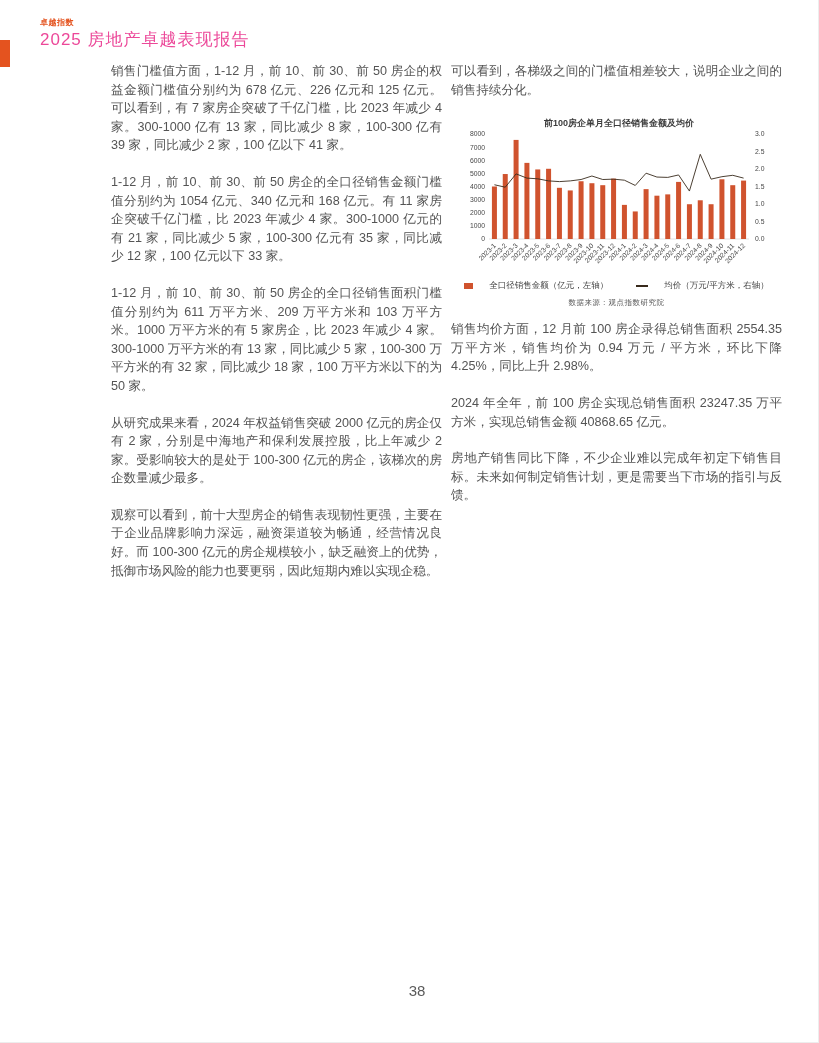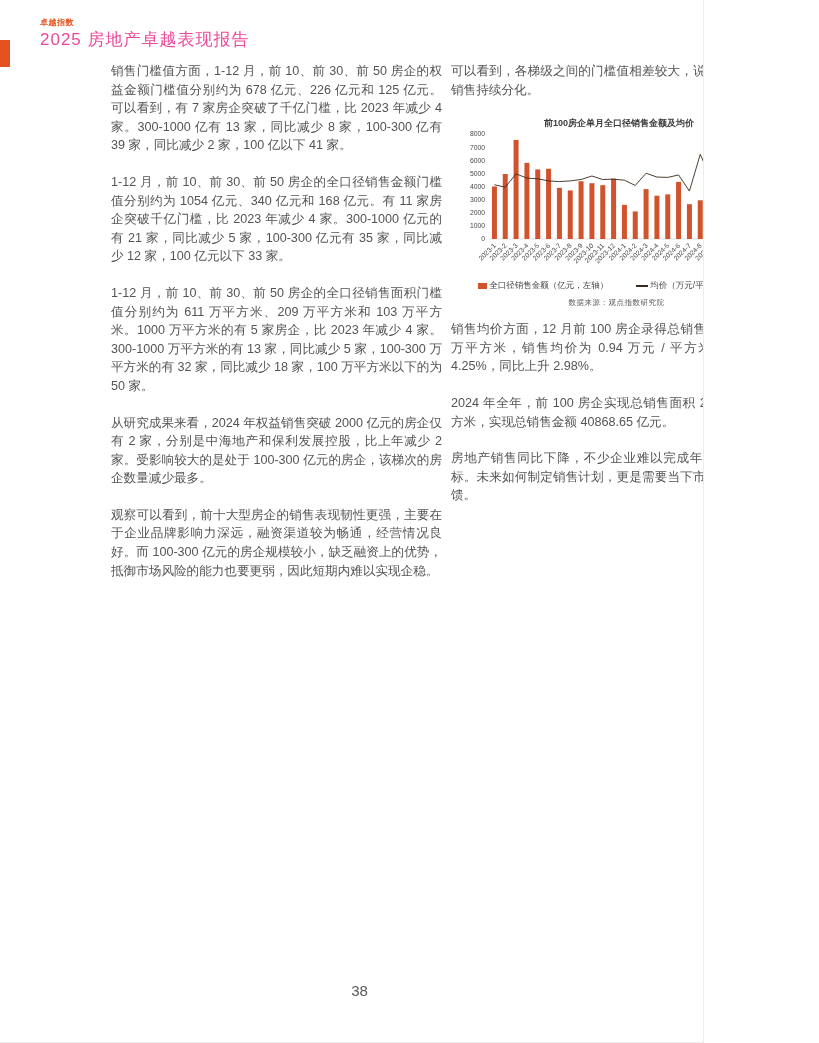--- a/index.html
+++ b/index.html
@@ -1,18 +1,18 @@
 <!DOCTYPE html>
 <html><head>
 <meta charset="utf-8">
 <style>
   * { margin:0; padding:0; box-sizing:border-box; }
   html,body { background:#fff; }
   .page {
-    position:relative; width:704px; height:1043px; background:#ffffff;
+    position:relative; width:819px; height:1043px; background:#ffffff;
     font-family:"Liberation Sans", sans-serif; overflow:hidden;
     border-right:1px solid #ededed; border-bottom:1px solid #ededed;
   }
   .brand-label {
     position:absolute; left:40px; top:17px;
     font-size:8px; font-weight:bold; color:#e4531f; letter-spacing:.5px;
   }
   .report-title {
     position:absolute; left:40px; top:28px;
     font-size:17px; font-weight:normal; color:#ec4899; letter-spacing:1px;
@@ -28,21 +28,21 @@
     text-align:justify; margin-bottom:18px;
   }
   .chart-block { margin:4px 0 12px; }
   .chart-svg { display:block; width:330px; height:162px; }
   .chart-svg text.ax { font-size:6.8px; fill:#474747; font-family:"Liberation Sans",sans-serif; }
   .chart-svg text.ctitle { font-size:9px; font-weight:bold; fill:#3d3d3d; font-family:"Liberation Sans",sans-serif; }
   .legend {
     display:flex; justify-content:center; align-items:center; gap:28px;
     font-size:8.5px; color:#3f3f3f; margin-top:1px;
   }
-  .legend .item { display:flex; align-items:center; gap:2px; }
+  .legend .item { display:flex; align-items:center; gap:16px; }
   .swatch-bar { display:inline-block; width:9px; height:6px; background:#d0532e; }
   .line-sample { display:inline-block; width:12px; height:1.5px; background:#382a1c; }
   .chart-source { text-align:center; font-size:7.5px; color:#565656; margin-top:6px; letter-spacing:.5px; }
   .page-number {
     position:absolute; left:8px; top:982px; width:100%;
     text-align:center; font-size:15px; color:#5a5a5a;
   }
 </style>
 </head>
 <body>

